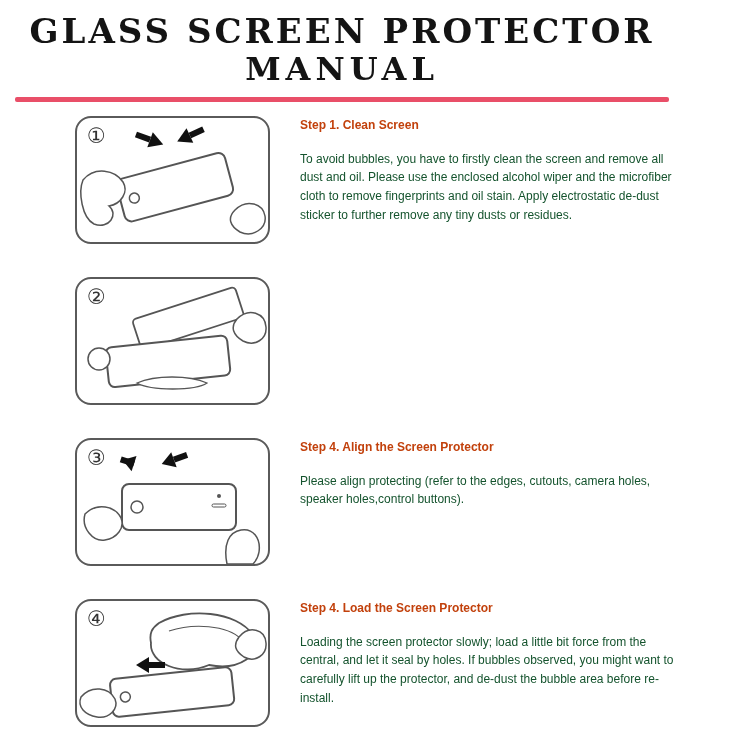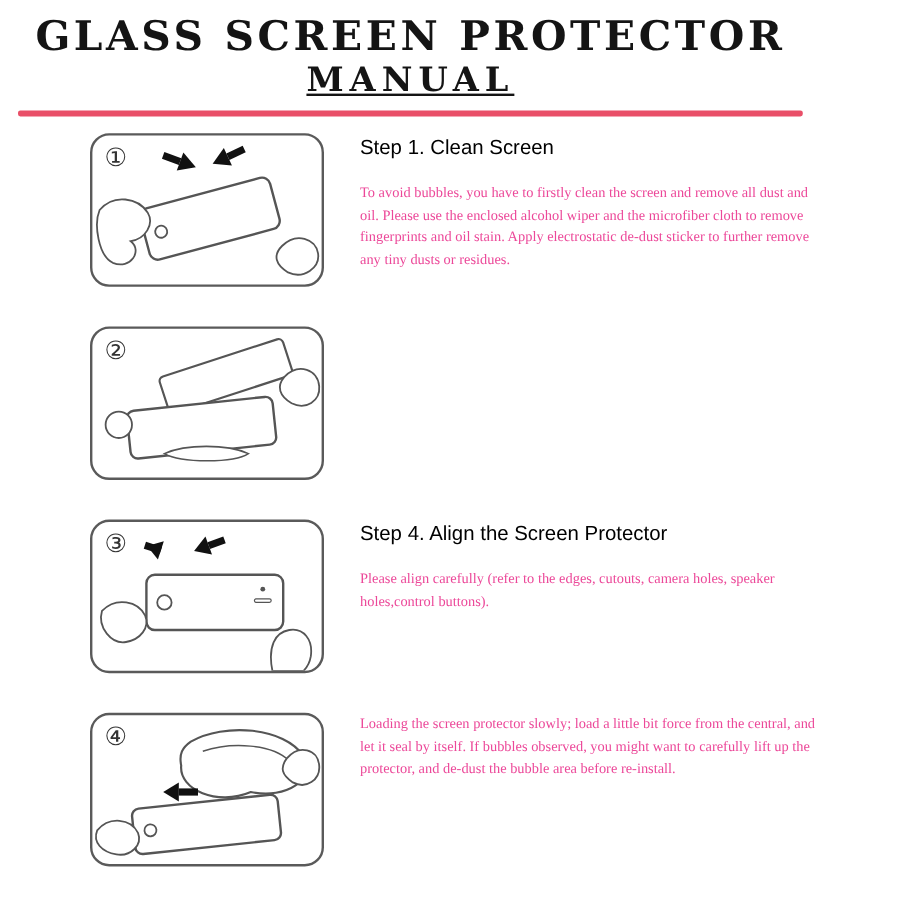--- a/index.html
+++ b/index.html
@@ -7,36 +7,36 @@
     width:684px;height:750px;background:#ffffff;overflow:hidden;
     font-family:"Liberation Sans",sans-serif;color:#111;
   }
   .header{text-align:center;padding-top:12px;}
   .title-line1{
     font-family:"DejaVu Serif",serif;font-weight:bold;
     font-size:34px;letter-spacing:3px;color:#141414;line-height:1.15;
   }
   .title-line2{
     font-family:"DejaVu Serif",serif;font-weight:bold;
-    font-size:28px;letter-spacing:5px;color:#141414;line-height:1.15;text-decoration:underline;
+    font-size:32px;letter-spacing:5px;color:#141414;line-height:1.15;
   }
   .divider{height:5px;background:#e94f68;margin:9px 15px 14px 15px;border-radius:2px;}
   .step-row{display:flex;align-items:flex-start;padding-left:75px;margin-bottom:33px;}
   .illus-box{
     position:relative;flex:0 0 auto;width:195px;height:128px;
     border:2px solid #5a5a5a;border-radius:16px;background:#fff;box-sizing:border-box;
   }
   .badge{
     position:absolute;top:6px;left:10px;font-size:21px;color:#333;
     font-family:"DejaVu Sans",sans-serif;
   }
   .illus-box svg{position:absolute;left:0;top:0;}
   .step-text{margin-left:30px;width:445px;}
-  .step-heading{font-size:17px;font-weight:normal;color:#000000;margin:2px 0 18px 0;}
-  .step-body{font-size:12px;line-height:1.55;color:#ec4899;margin:0;font-family:Liberation Serif, serif;}
+  .step-heading{font-size:12px;font-weight:bold;color:#c2410c;margin:2px 0 18px 0;}
+  .step-body{font-size:12px;line-height:1.55;color:#14532d;margin:0;}
 </style>
 </head>
 <body>
 
 <div class="page">
 
   <div class="header">
     <div class="title-line1">GLASS SCREEN PROTECTOR</div>
     <div class="title-line2">MANUAL</div>
   </div>
@@ -102,21 +102,21 @@
           <circle cx="60" cy="67" r="6" fill="none" stroke="#555" stroke-width="1.5"></circle>
           <circle cx="142" cy="56" r="2" fill="#555"></circle>
           <rect x="135" y="64" width="14" height="3" rx="1.5" fill="none" stroke="#555" stroke-width="1"></rect>
         </g>
         <path d="M150 124 C 146 104, 152 92, 164 90 C 176 88, 184 98, 182 112 C 181 118, 178 122, 176 124 Z" fill="#fff" stroke="#555" stroke-width="1.5"></path>
         <path d="M8 74 C 20 62, 38 66, 44 78 C 48 88, 40 98, 28 100 C 16 102, 4 88, 8 74 Z" fill="#fff" stroke="#555" stroke-width="1.5"></path>
       </svg>
     </div>
     <div class="step-text">
       <div class="step-heading">Step 4. Align the Screen Protector</div>
-      <p class="step-body">Please align carefully (refer to the edges, cutouts, camera holes, speaker holes,control buttons).</p>
+      <p class="step-body">Please align protecting (refer to the edges, cutouts, camera holes, speaker holes,control buttons).</p>
     </div>
   </div>
 
   <div class="step-row">
     <div class="illus-box">
       <span class="badge">④</span>
       <svg width="191" height="124" viewBox="0 0 191 124">
         <g transform="rotate(-6 95 90)">
           <rect x="34" y="72" width="122" height="38" rx="6" fill="#fff" stroke="#555" stroke-width="2"></rect>
           <circle cx="48" cy="91" r="5" fill="none" stroke="#555" stroke-width="1.5"></circle>
@@ -125,17 +125,18 @@
         <path d="M92 30 C 116 22, 150 24, 164 38" fill="none" stroke="#555" stroke-width="1.2"></path>
         <g transform="translate(72,64)">
           <rect x="0" y="-3" width="16" height="6" fill="#111"></rect>
           <polygon points="0,-8 -13,0 0,8" fill="#111"></polygon>
         </g>
         <path d="M4 96 C 14 84, 32 86, 38 98 C 42 108, 32 118, 20 116 C 8 114, 0 106, 4 96 Z" fill="#fff" stroke="#555" stroke-width="1.5"></path>
         <path d="M162 36 C 172 24, 188 28, 189 42 C 190 54, 178 62, 167 56 C 158 50, 156 44, 162 36 Z" fill="#fff" stroke="#555" stroke-width="1.5"></path>
       </svg>
     </div>
     <div class="step-text">
-      <p class="step-body">Loading the screen protector slowly; load a little bit force from the central, and let it seal by itself. If bubbles observed, you might want to carefully lift up the protector, and de-dust the bubble area before re-install.</p>
+      <div class="step-heading">Step 4. Load the Screen Protector</div>
+      <p class="step-body">Loading the screen protector slowly; load a little bit force from the central, and let it seal by holes. If bubbles observed, you might want to carefully lift up the protector, and de-dust the bubble area before re-install.</p>
     </div>
   </div>
 
 </div>
 
 </body></html>

